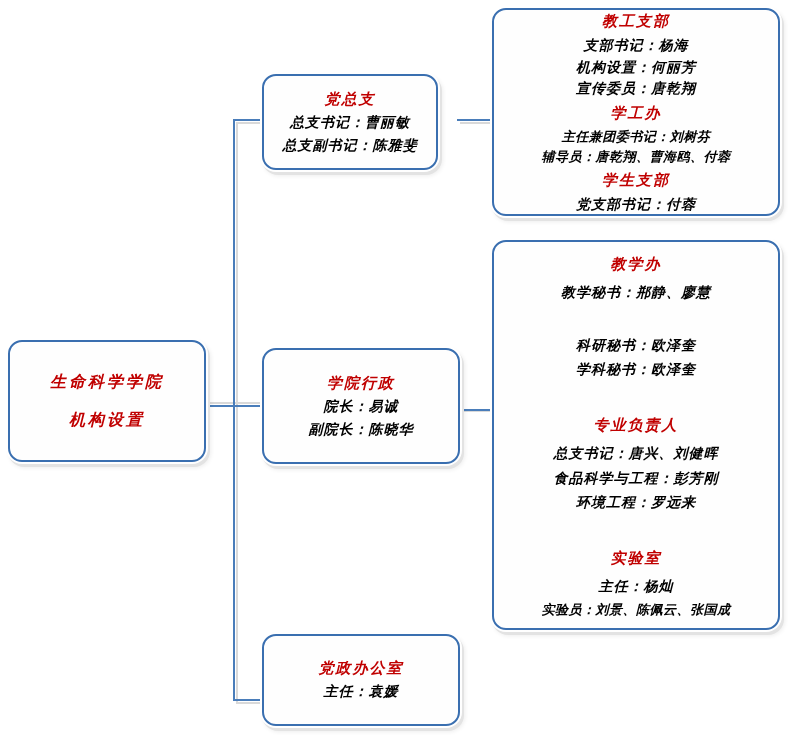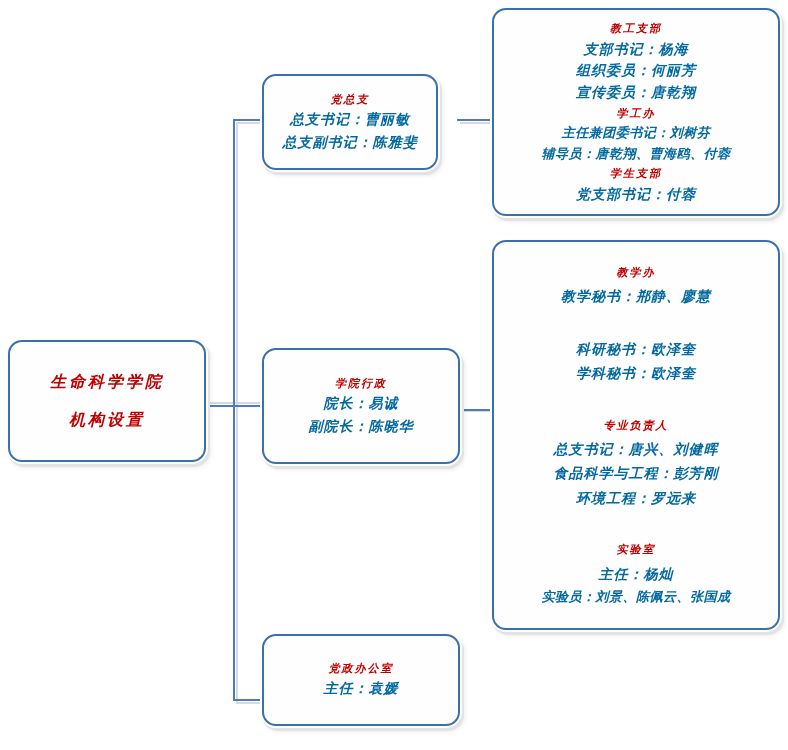--- a/index.html
+++ b/index.html
@@ -52,29 +52,29 @@
     justify-content: center;
     align-items: center;
     padding: 6px 8px;
   }
 
   .sect { width: 100%; text-align: center; }
 
   .hdr {
     color: #c00000;
     font-weight: bold;
-    font-size: 11px;
+    font-size: 15px;
     letter-spacing: 2px;
     line-height: 1.55;
     white-space: nowrap;
     font-family: "DejaVu Serif", "Liberation Serif", serif;
     font-style: italic;
   }
   .line {
-    color: #0369a1;
+    color: #000000;
     font-size: 14px;
     line-height: 1.6;
     letter-spacing: 1px;
     white-space: nowrap;
     font-family: "DejaVu Serif", "Liberation Serif", serif;
     font-style: italic;
     font-weight: bold;
   }
   .line.sm { font-size: 13px; letter-spacing: 0.5px; }
 
@@ -142,21 +142,21 @@
       <div class="hdr">党总支</div>
       <div class="line">总支书记：曹丽敏</div>
       <div class="line">总支副书记：陈雅斐</div>
     </div>
   </div>
 
   <div class="node" id="node-party-detail">
     <div class="sect">
       <div class="hdr">教工支部</div>
       <div class="line">支部书记：杨海</div>
-      <div class="line">组织委员：何丽芳</div>
+      <div class="line">机构设置：何丽芳</div>
       <div class="line">宣传委员：唐乾翔</div>
     </div>
     <div class="sect">
       <div class="hdr">学工办</div>
       <div class="line sm">主任兼团委书记：刘树芬</div>
       <div class="line sm">辅导员：唐乾翔、曹海鸥、付蓉</div>
     </div>
     <div class="sect">
       <div class="hdr">学生支部</div>
       <div class="line">党支部书记：付蓉</div>

